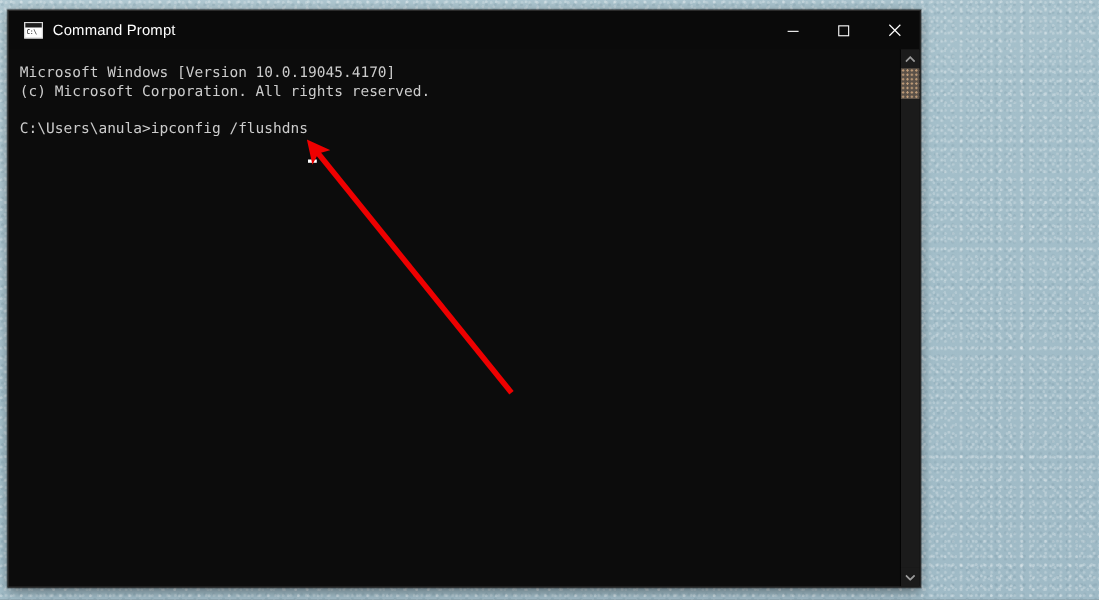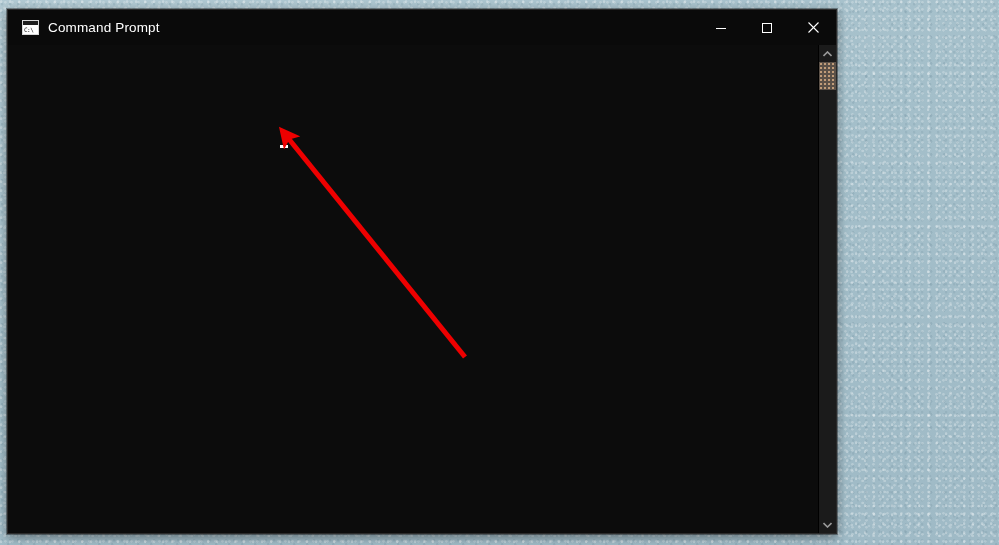--- a/index.html
+++ b/index.html
@@ -216,20 +216,24 @@
       <div class="win-btn close">
         <svg width="13" height="13" viewBox="0 0 13 13" aria-hidden="true">
           <line x1="1.5" y1="1.5" x2="11.5" y2="11.5" stroke="#ffffff" stroke-width="1.1"></line>
           <line x1="11.5" y1="1.5" x2="1.5" y2="11.5" stroke="#ffffff" stroke-width="1.1"></line>
         </svg>
       </div>
     </div>
   </div>
 
   <div id="terminal">
+    <pre id="console-text">Microsoft Windows [Version 10.0.19045.4170]
+(c) Microsoft Corporation. All rights reserved.
+
+C:\Users\anula&gt;ipconfig /flushdns</pre>
     <div id="cursor"></div>
 
     <svg id="annotation-layer" width="985" height="490" viewBox="0 0 985 490">
       <defs>
         <marker id="arrowhead" markerWidth="4.2" markerHeight="4.2" refX="2.6" refY="2.1" orient="auto" markerUnits="strokeWidth">
           <path d="M 0 0 L 4.2 2.1 L 0 4.2 L 0.9 2.1 z" fill="#ee0000"></path>
         </marker>
       </defs>
       <line x1="457" y1="312" x2="276" y2="88" stroke="#ee0000" stroke-width="5" marker-end="url(#arrowhead)"></line>
     </svg>

